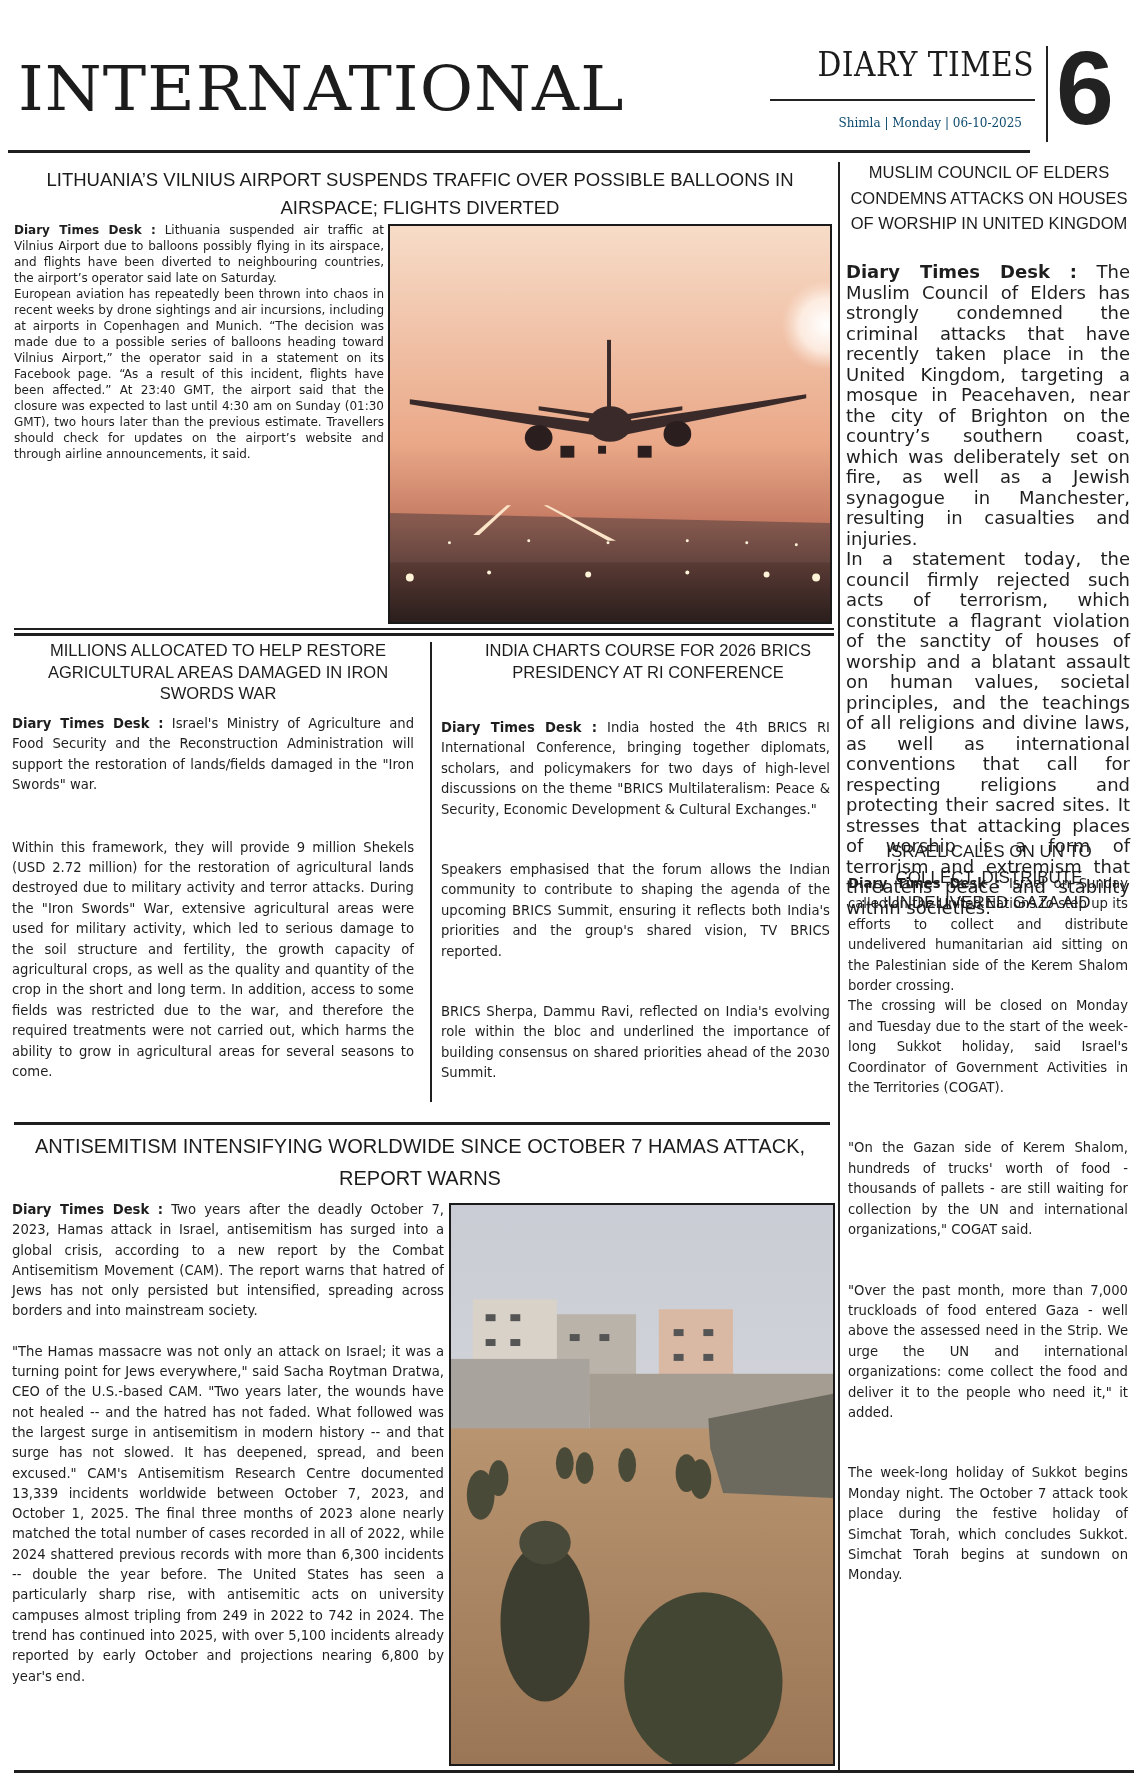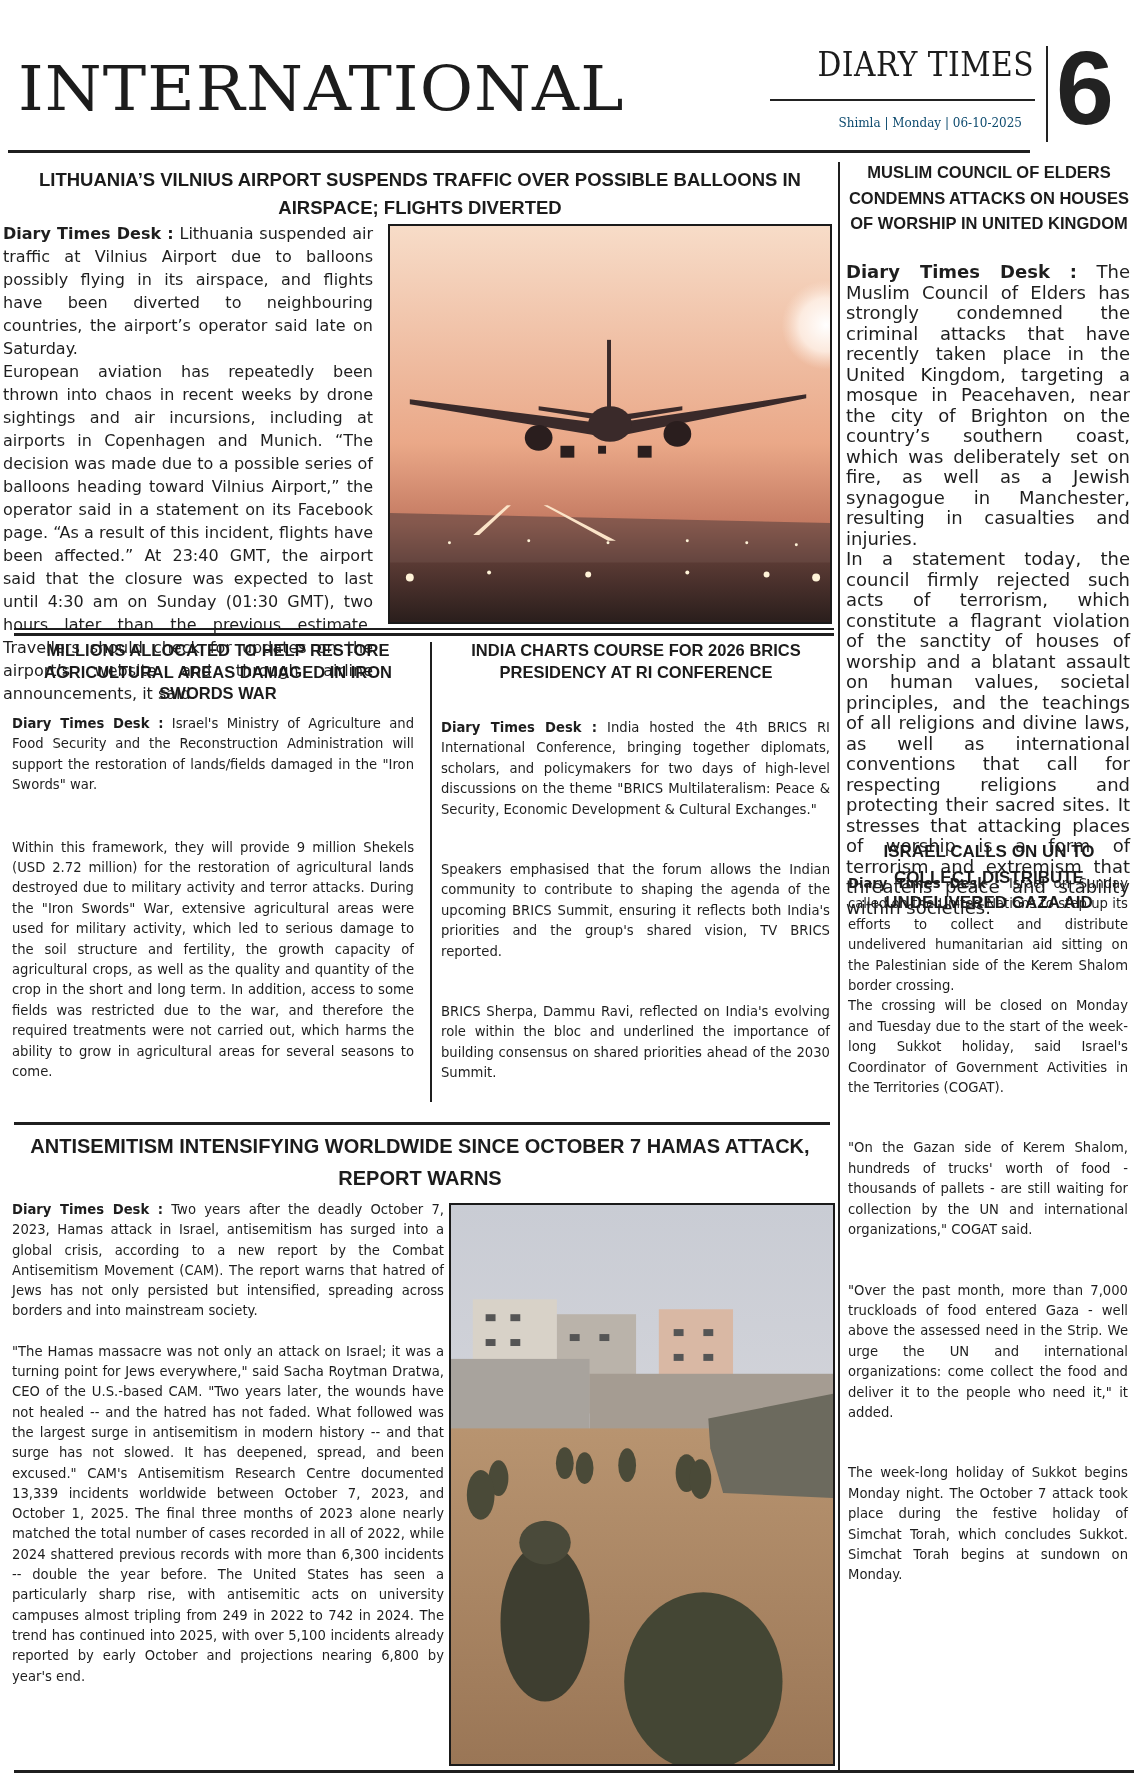--- a/index.html
+++ b/index.html
@@ -24,21 +24,21 @@
   }
   .vsep-top { position: absolute; left: 1046px; top: 46px; width: 2px; height: 96px; background: #222; }
   .page-number {
     position: absolute; left: 1056px; top: 36px;
     font-family: "Liberation Sans", sans-serif; font-weight: bold; font-size: 104px; color: #222; line-height: 1;
   }
   .hrule { position: absolute; background: #1f1f1f; }
 
   .headline {
     position: absolute; text-align: center; font-family: "Liberation Sans", sans-serif;
-    font-weight: bold; color: #1c1c1c; text-transform: uppercase;
+    font-weight: normal; color: #1c1c1c; text-transform: uppercase;
   }
   .body-text {
     position: absolute; font-family: "DejaVu Sans", sans-serif; text-align: justify; color: #1e1e1e;
   }
   .body-text p { margin: 0; }
   .body-text .gap { height: 20px; }
   .desk { font-weight: bold; }
 
   .vrule { position: absolute; background: #1f1f1f; width: 2px; }
 
@@ -51,21 +51,21 @@
 <div class="masthead-title">INTERNATIONAL</div>
 <div class="brand-name">DIARY TIMES</div>
 <div class="brand-rule"></div>
 <div class="dateline">Shimla | Monday | 06-10-2025</div>
 <div class="vsep-top"></div>
 <div class="page-number">6</div>
 
 <div class="hrule" style="left:8px; top:150px; width:1022px; height:3px;"></div>
 
 <div class="headline" style="left:14px; top:166px; width:812px; font-size:18.5px; line-height:28px;">LITHUANIA’S VILNIUS AIRPORT SUSPENDS TRAFFIC OVER POSSIBLE BALLOONS IN AIRSPACE; FLIGHTS DIVERTED</div>
-<div class="body-text" style="left:3px; top:222px; width:370px; font-size:16px; line-height:23px;">
+<div class="body-text" style="left:14px; top:222px; width:370px; font-size:12px; line-height:16px;">
   <p><span class="desk">Diary Times Desk :</span><span> Lithuania suspended air traffic at Vilnius Airport due to balloons possibly flying in its airspace, and flights have been diverted to neighbouring countries, the airport’s operator said late on Saturday.</span></p>
   <p>European aviation has repeatedly been thrown into chaos in recent weeks by drone sightings and air incursions, including at airports in Copenhagen and Munich. “The decision was made due to a possible series of balloons heading toward Vilnius Airport,” the operator said in a statement on its Facebook page. “As a result of this incident, flights have been affected.” At 23:40 GMT, the airport said that the closure was expected to last until 4:30 am on Sunday (01:30 GMT), two hours later than the previous estimate. Travellers should check for updates on the airport’s website and through airline announcements, it said.</p>
 </div>
 <div class="photo" style="left:388px; top:224px; width:444px; height:400px;">
   <svg viewBox="0 0 444 400" preserveAspectRatio="none">
     <defs>
       <linearGradient id="sky" x1="0" y1="0" x2="0" y2="1">
         <stop offset="0" stop-color="#f7dcc8"></stop>
         <stop offset="0.55" stop-color="#eaa888"></stop>
         <stop offset="0.75" stop-color="#c47a62"></stop>
@@ -135,21 +135,21 @@
 
 <div class="headline" style="left:14px; top:640px; width:408px; font-size:16.5px; line-height:21.5px;">MILLIONS ALLOCATED TO HELP RESTORE AGRICULTURAL AREAS DAMAGED IN IRON SWORDS WAR</div>
 <div class="body-text" style="left:12px; top:714px; width:402px; font-size:13.2px; line-height:20.4px;">
   <p><span class="desk">Diary Times Desk :</span><span> Israel's Ministry of Agriculture and Food Security and the Reconstruction Administration will support the restoration of lands/fields damaged in the "Iron Swords" war.</span></p>
   <div class="gap" style="height:42px;"></div>
   <p>Within this framework, they will provide 9 million Shekels (USD 2.72 million) for the restoration of agricultural lands destroyed due to military activity and terror attacks. During the "Iron Swords" War, extensive agricultural areas were used for military activity, which led to serious damage to the soil structure and fertility, the growth capacity of agricultural crops, as well as the quality and quantity of the crop in the short and long term. In addition, access to some fields was restricted due to the war, and therefore the required treatments were not carried out, which harms the ability to grow in agricultural areas for several seasons to come.</p>
 </div>
 
 <div class="vrule" style="left:430px; top:642px; height:460px;"></div>
 
-<div class="headline" style="left:440px; top:640px; width:392px; font-size:16.5px; line-height:21.5px;">INDIA CHARTS COURSE FOR 2026 BRICS PRESIDENCY AT RI CONFERENCE</div>
+<div class="headline" style="left:452px; top:640px; width:392px; font-size:16.5px; line-height:21.5px;">INDIA CHARTS COURSE FOR 2026 BRICS PRESIDENCY AT RI CONFERENCE</div>
 <div class="body-text" style="left:441px; top:718px; width:389px; font-size:13.2px; line-height:20.4px;">
   <p><span class="desk">Diary Times Desk :</span><span> India hosted the 4th BRICS RI International Conference, bringing together diplomats, scholars, and policymakers for two days of high-level discussions on the theme "BRICS Multilateralism: Peace &amp; Security, Economic Development &amp; Cultural Exchanges."</span></p>
   <div class="gap" style="height:40px;"></div>
   <p>Speakers emphasised that the forum allows the Indian community to contribute to shaping the agenda of the upcoming BRICS Summit, ensuring it reflects both India's priorities and the group's shared vision, TV BRICS reported.</p>
   <div class="gap" style="height:40px;"></div>
   <p>BRICS Sherpa, Dammu Ravi, reflected on India's evolving role within the bloc and underlined the importance of building consensus on shared priorities ahead of the 2030 Summit.</p>
 </div>
 
 <div class="hrule" style="left:14px; top:1122px; width:816px; height:3px;"></div>
 

